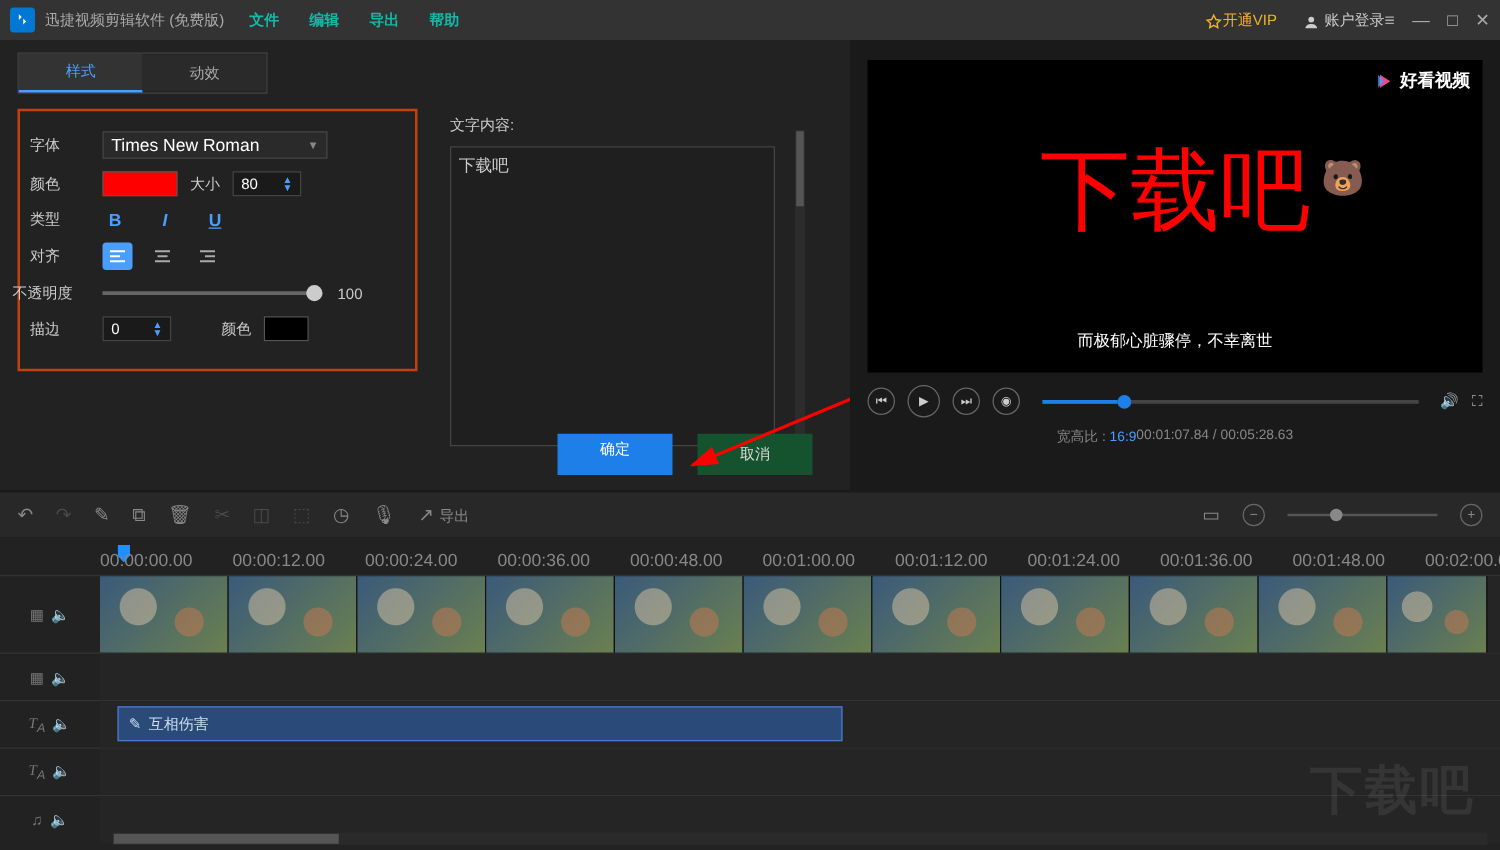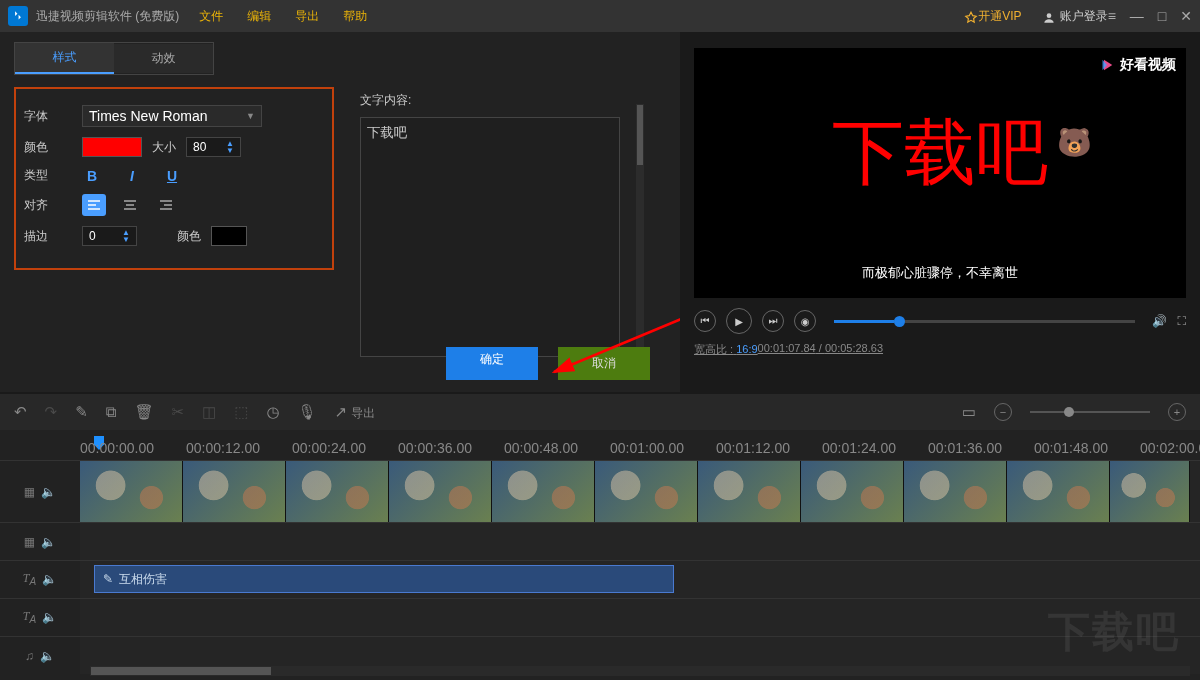--- a/index.html
+++ b/index.html
@@ -4,21 +4,21 @@
 <style>
 * { margin: 0; padding: 0; box-sizing: border-box; font-family: "Microsoft YaHei", sans-serif; }
 body { background: #1a1a1a; color: #ccc; width: 1200px; height: 680px; overflow: hidden; font-size: 12px; user-select: none; }
 
 
 .titlebar { height: 32px; background: #333; display: flex; align-items: center; padding: 0 8px; }
 .titlebar .logo { width: 20px; height: 20px; background: #0078d4; border-radius: 3px; margin-right: 8px; display: flex; align-items: center; justify-content: center; }
 .titlebar .logo svg { width: 14px; height: 14px; }
 .titlebar .title { color: #aaa; margin-right: 20px; }
 .titlebar .menu { display: flex; gap: 24px; }
-.titlebar .menu span { color: #eab308; cursor: pointer; }
+.titlebar .menu span { color: #14b8a6; cursor: pointer; font-weight: bold; }
 .titlebar .spacer { flex: 1; }
 .titlebar .vip { color: #f0b030; display: flex; align-items: flex-end; gap: 0; margin-right: 20px; cursor: pointer; }
 .titlebar .account { color: #ccc; display: flex; align-items: flex-end; gap: 4px; cursor: pointer; }
 .titlebar .winctrl { display: flex; gap: 14px; color: #aaa; }
 .titlebar .winctrl span { cursor: pointer; font-size: 14px; }
 
 .save-status { position: absolute; top: 34px; right: 6px; color: #888; font-size: 11px; }
 
 
 .main { display: flex; height: 360px; }
@@ -46,39 +46,39 @@
 .stroke-color { width: 36px; height: 20px; background: #000; border: 1px solid #555; }
 
 .text-content { position: absolute; left: 360px; top: 60px; }
 .text-content .lbl { color: #ccc; }
 .text-content textarea { margin-top: 8px; width: 260px; height: 240px; background: #1f1f1f; border: 1px solid #444; color: #ccc; padding: 6px; resize: none; font-family: inherit; }
 .text-scroll { position: absolute; right: 36px; top: 72px; width: 8px; height: 260px; background: #2c2c2c; }
 .text-scroll .thumb { width: 6px; height: 60px; background: #555; margin: 1px; }
 
 .dlg-btns { position: absolute; right: 30px; bottom: 12px; display: flex; gap: 20px; }
 .btn-primary { background: #1e7fe8; color: #fff; padding: 4px 34px; cursor: pointer; }
-.btn-secondary { background: #4d7c0f; color: #ddd; padding: 8px 34px; cursor: pointer; }
+.btn-secondary { background: #14532d; color: #ddd; padding: 8px 34px; cursor: pointer; }
 
 
 .red-arrow { position: absolute; left: 546px; top: 280px; pointer-events: none; }
 
 
 .preview { flex: 1; background: #1a1a1a; padding: 16px 14px 6px; position: relative; }
 .video { width: 100%; height: 250px; background: #000; position: relative; overflow: hidden; }
 .video .wm { position: absolute; top: 8px; right: 10px; color: #fff; font-size: 14px; display: flex; align-items: center; gap: 4px; font-weight: bold; }
 .video .wm-icon { width: 18px; height: 18px; }
 .video .big-text { position: absolute; left: 50%; top: 42%; transform: translate(-50%,-50%); color: #f00; font-family: "Times New Roman","SimSun"; font-size: 72px; }
 .video .bear { position: absolute; right: 94px; top: 78px; font-size: 28px; }
 .video .subtitle { position: absolute; bottom: 16px; left: 0; right: 0; text-align: center; color: #fff; font-size: 13px; }
 .pv-controls { display: flex; align-items: center; gap: 10px; margin-top: 10px; }
 .pv-btn { width: 22px; height: 22px; border: 1px solid #666; border-radius: 50%; display: flex; align-items: center; justify-content: center; color: #ccc; cursor: pointer; font-size: 10px; }
 .pv-slider { flex: 1; height: 3px; background: #444; position: relative; margin: 0 8px; }
 .pv-slider .fill { position: absolute; left: 0; top: 0; height: 3px; background: #1e7fe8; width: 20%; }
 .pv-slider .thumb { position: absolute; left: 20%; top: -4px; width: 11px; height: 11px; background: #1e7fe8; border-radius: 50%; }
-.pv-info { display: flex; justify-content: flex-start; margin-top: 8px; color: #888; font-size: 11px; text-decoration: underline; }
+.pv-info { display: flex; justify-content: center; margin-top: 8px; color: #888; font-size: 11px; }
 .pv-info .ratio span { color: #4a9eff; }
 
 
 .toolbar { height: 36px; background: #282828; display: flex; align-items: center; padding: 0 14px; gap: 18px; margin-top: 2px; }
 .toolbar .sep { flex: 1; }
 .tb-icon { color: #888; font-size: 15px; cursor: pointer; }
 .tb-icon.disabled { color: #4a4a4a; }
 .zoom-slider { width: 120px; height: 2px; background: #555; position: relative; }
 .zoom-slider .t { position: absolute; left: 28%; top: -4px; width: 10px; height: 10px; background: #888; border-radius: 50%; }
 .zoom-btn { width: 18px; height: 18px; border: 1px solid #666; border-radius: 50%; display: flex; align-items: center; justify-content: center; color: #888; font-size: 11px; cursor: pointer; }
@@ -195,20 +195,27 @@
               </svg>
             </div>
           <div class="align-btn">
               <svg viewBox="0 0 14 12" stroke="#aaa" stroke-width="1.5">
                 <line x1="1" y1="2" x2="13" y2="2"></line>
                 <line x1="5" y1="6" x2="13" y2="6"></line>
                 <line x1="1" y1="10" x2="13" y2="10"></line>
               </svg>
             </div>
         </div>
+      </div>
+      <div class="row">
+        <span class="label" style="margin-left:-14px;width:62px">不透明度</span>
+        <div class="slider-track">
+            <div class="slider-thumb"></div>
+          </div>
+        <span>100</span>
       </div>
       <div class="row">
         <span class="label">描边</span>
         <div class="spinner">
           <span>0</span>
           <div class="arrows">
               <div>▲</div>
               <div>▼</div>
             </div>
         </div>

